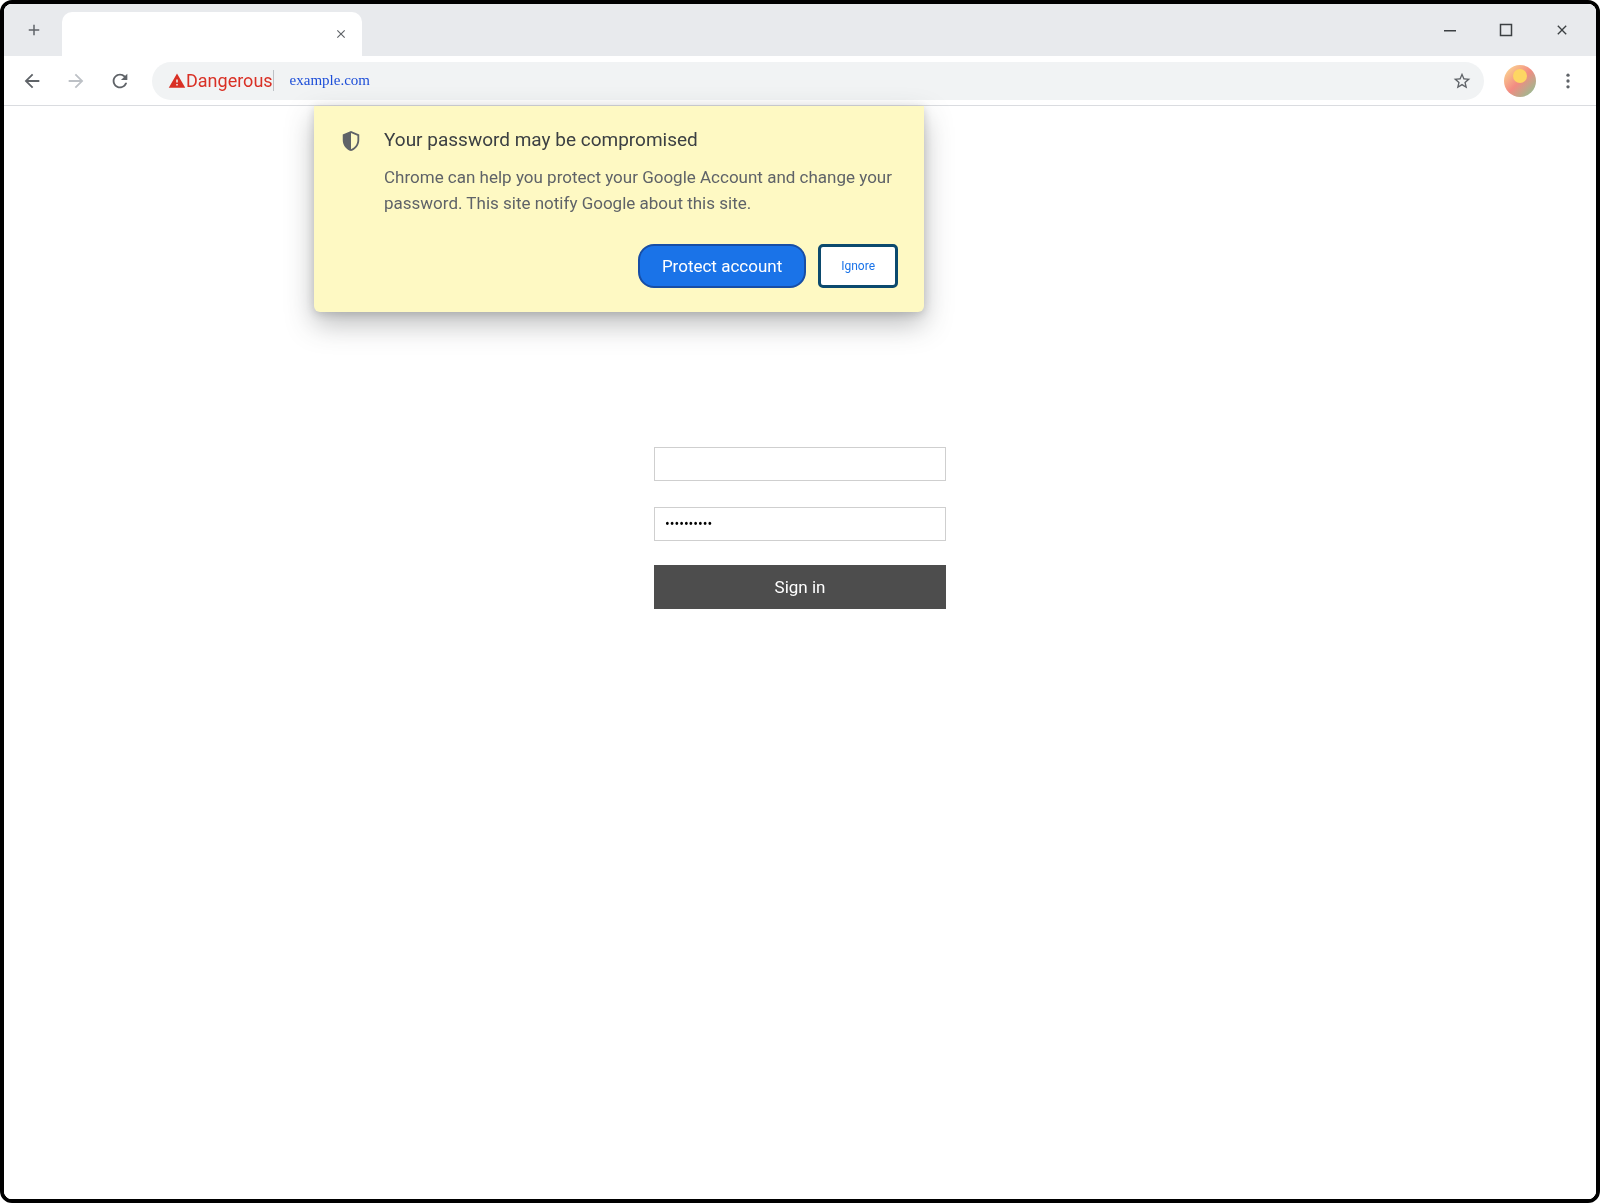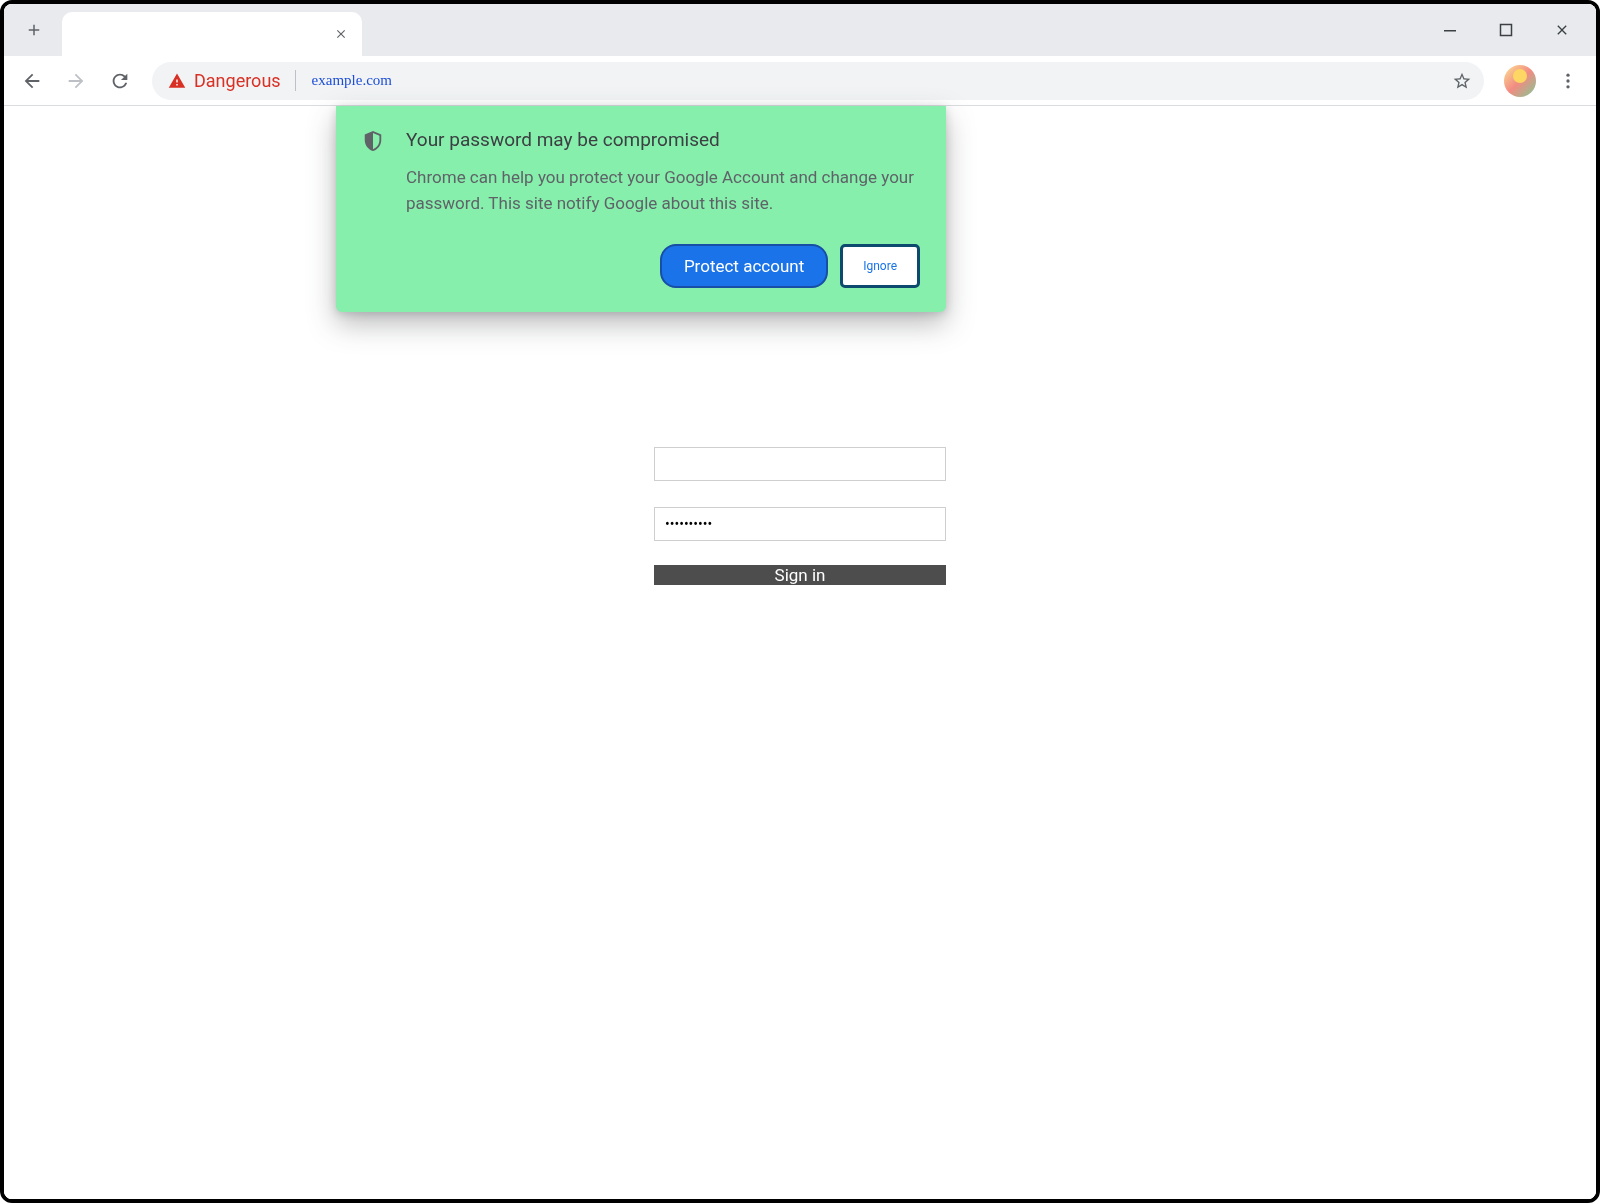--- a/index.html
+++ b/index.html
@@ -114,24 +114,22 @@
       border-radius: 19px;
       display: flex;
       align-items: center;
       padding: 0 6px 0 16px;
       margin: 0 8px;
       gap: 10px;
     }
     .danger-chip {
       display: flex;
       align-items: center;
-      gap: 8px;
       color: #d93025;
       font-size: 18px;
-      padding-right: 14px;
       border-right: 1px solid #bdc1c6;
     }
     .danger-text {
       color: #d93025;
       font-weight: 400;
     }
     .url-text {
       color: #1d4ed8;
       font-size: 15px;
       padding-left: 6px;
@@ -181,23 +179,23 @@
     
     .content {
       flex: 1;
       position: relative;
       background: #fff;
     }
     
     .bubble {
       position: absolute;
       top: 0;
-      left: 332px;
+      left: 310px;
       width: 610px;
-      background: #86efac;
+      background: #fef9c3;
       border-radius: 0 0 6px 6px;
       box-shadow: 0 12px 28px rgba(60,64,67,0.35), 0 2px 8px rgba(60,64,67,0.2);
       padding: 22px 26px 24px 26px;
       z-index: 100;
     }
     .bubble-header {
       display: flex;
       align-items: flex-start;
       gap: 22px;
     }
@@ -261,21 +259,21 @@
       width: 100%;
       height: 34px;
       border: 1px solid #cfcfcf;
       padding: 0 10px;
       font-size: 14px;
       font-family: inherit;
       background: #fff;
     }
     .signin-btn {
       width: 100%;
-      height: 20px;
+      height: 44px;
       background: #4d4d4d;
       color: #fff;
       border: none;
       font-size: 17px;
       cursor: pointer;
       font-family: inherit;
       margin-top: -2px;
     }
     svg { display: block; }
   </style>

